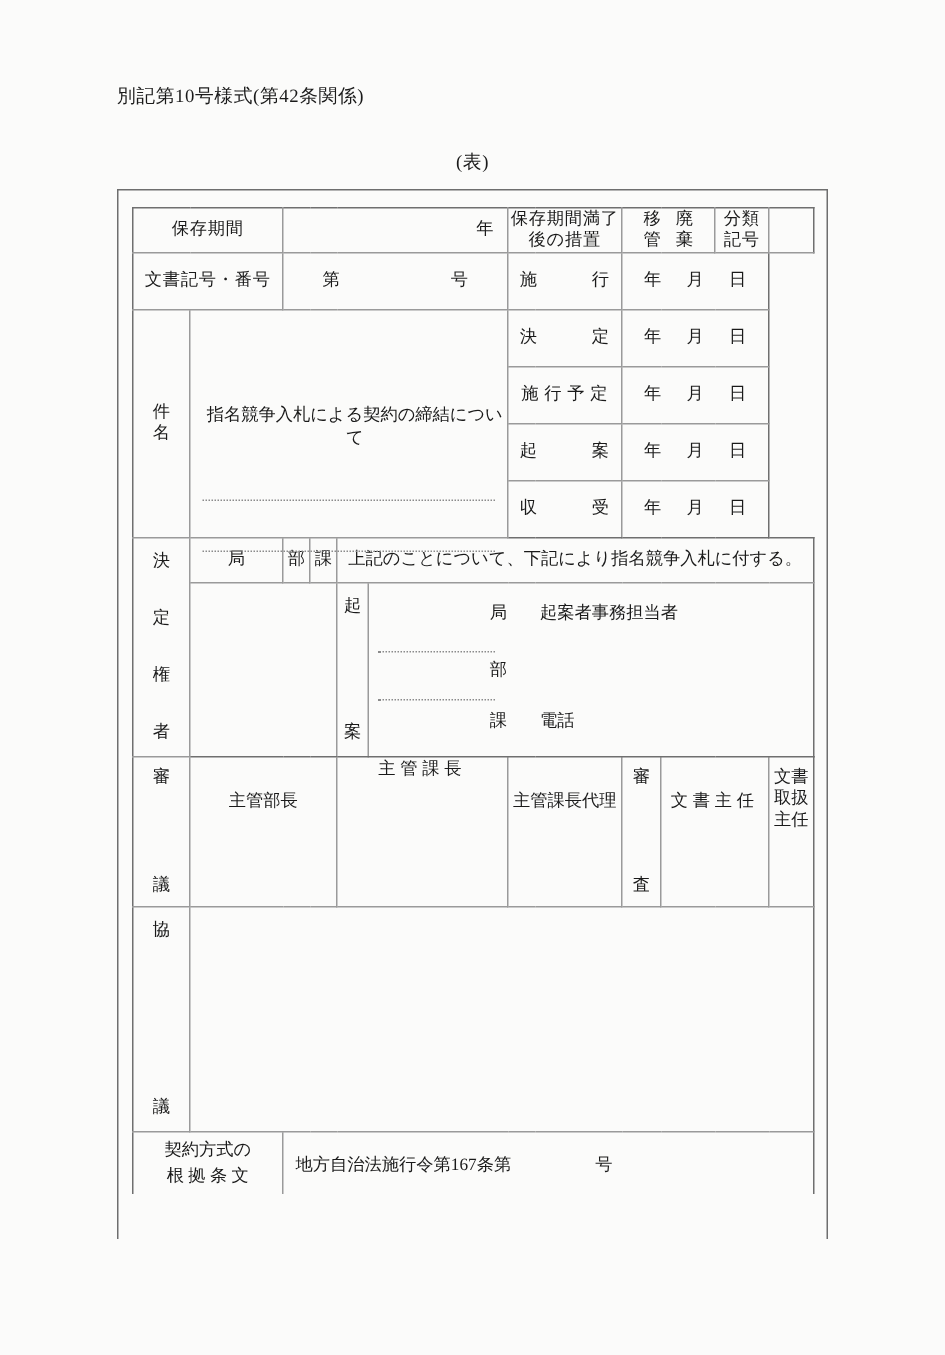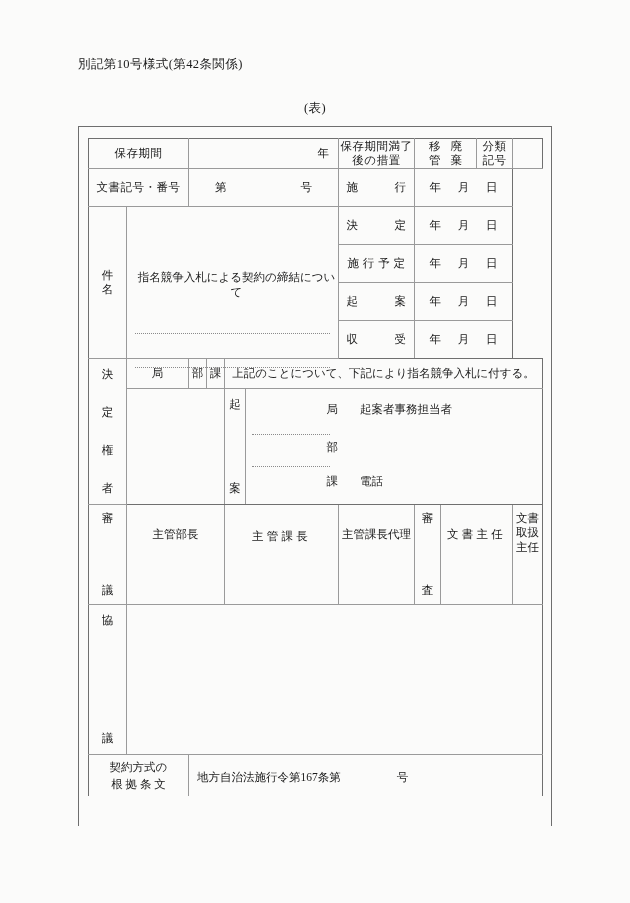--- a/index.html
+++ b/index.html
@@ -316,21 +316,21 @@
   </tr>
 
   <tr style="height:100px">
     <td class="bdr-thick-l">
       <div class="vert-lbl" style="height:98px;padding:6px 0">
         <span>審</span>
         <span>議</span>
       </div>
     </td>
     <td colspan="3" style="vertical-align:top;padding-top:22px">主管部長</td>
-    <td colspan="2" style="vertical-align:top;padding-top:24px" class="spread2">主管課長</td>
+    <td colspan="2" style="vertical-align:top;padding-top:1px" class="spread2">主管課長</td>
     <td colspan="2" style="vertical-align:top;padding-top:22px">主管課長代理</td>
     <td class="bdr-thick-l">
       <div class="vert-lbl" style="height:98px;padding:6px 0">
         <span>審</span>
         <span>査</span>
       </div>
     </td>
     <td colspan="2" style="vertical-align:top;padding-top:22px" class="spread2">文書主任</td>
     <td colspan="2" class="bdr-thick-r" style="vertical-align:top;padding-top:6px">文書取扱主任</td>
   </tr>

